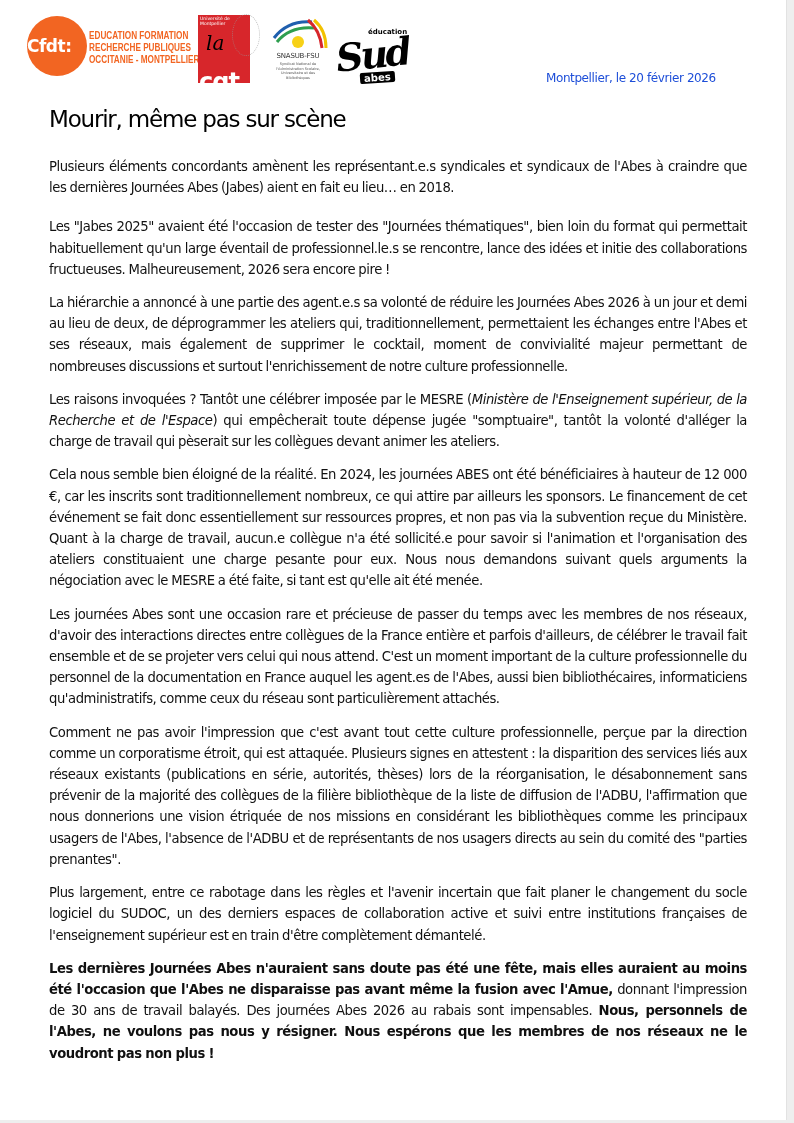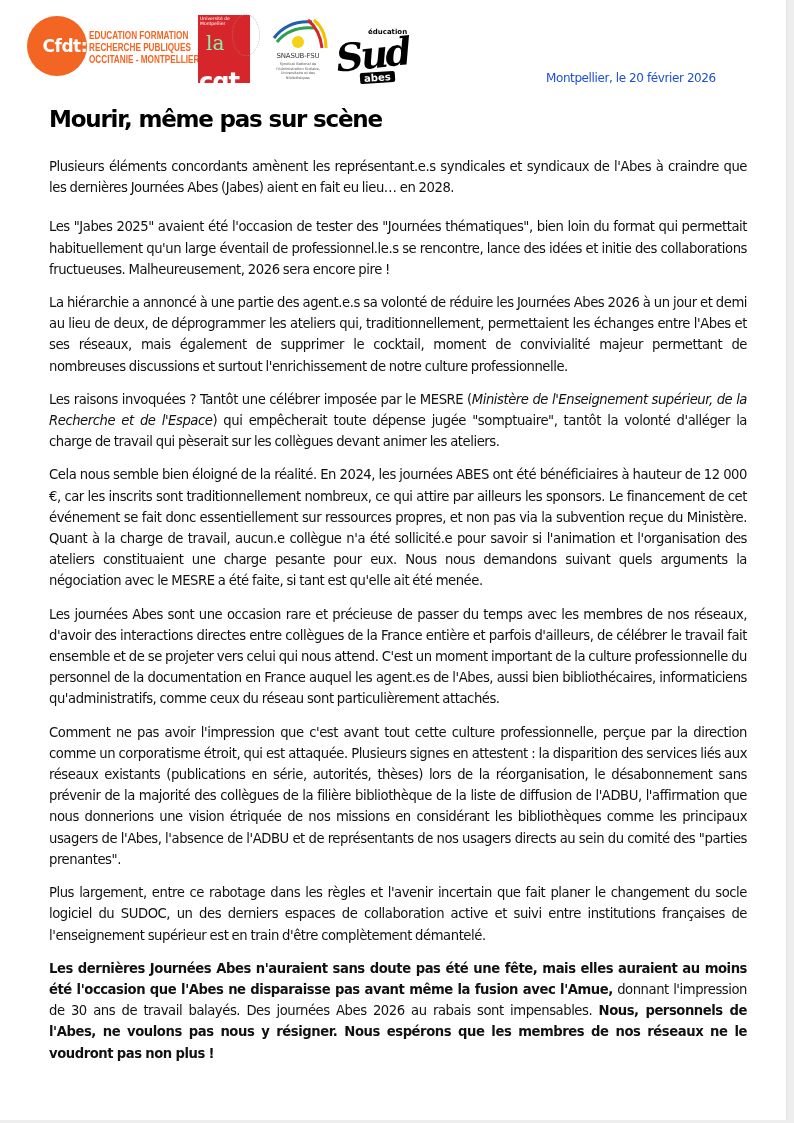--- a/index.html
+++ b/index.html
@@ -1,39 +1,39 @@
 <!DOCTYPE html>
 <html><head>
 <meta charset="utf-8">
 <style>
   html, body { margin: 0; padding: 0; background: #ffffff; }
   body { width: 794px; height: 1123px; position: relative; overflow: hidden; font-family: "DejaVu Sans", sans-serif; color: #111; }
   .page-edge { position: absolute; top: 0; right: 0; width: 7px; height: 1123px; background: #eeeeee; border-left: 1px solid #e2e2e2; }
   .page-bottom { position: absolute; left: 0; bottom: 0; width: 794px; height: 3px; background: #eeeeee; }
   .header { position: absolute; left: 0; top: 0; width: 787px; height: 100px; }
   
-  .cfdt-circle { position: absolute; left: 27px; top: 16px; width: 60px; height: 60px; border-radius: 50%; background: #f26522; color: #fff; font-weight: bold; font-size: 17px; line-height: 60px; text-align: right; letter-spacing: -0.5px; }
+  .cfdt-circle { position: absolute; left: 27px; top: 16px; width: 60px; height: 60px; border-radius: 50%; background: #f26522; color: #fff; font-weight: bold; font-size: 17px; line-height: 60px; text-align: left; letter-spacing: -0.5px; }
   .cfdt-text { position: absolute; left: 89px; top: 29px; color: #f26522; font-family: "Liberation Sans", sans-serif; font-weight: bold; font-size: 10.5px; line-height: 12px; transform: scaleX(0.78); transform-origin: left top; white-space: nowrap; }
   
   .cgt-box { position: absolute; left: 198px; top: 15px; width: 52px; height: 68px; background: #d7262b; overflow: hidden; }
   .cgt-univ { position: absolute; left: 2px; top: 1px; color: #fff; font-size: 4.5px; line-height: 5px; width: 30px; }
-  .cgt-la { position: absolute; left: 8px; top: 16px; color: #86efac; font-family: "DejaVu Serif", serif; font-size: 20px; }
+  .cgt-la { position: absolute; left: 8px; top: 16px; color: #000000; font-family: "DejaVu Serif", serif; font-style: italic; font-size: 20px; }
   .cgt-cgt { position: absolute; left: 1px; top: 53px; color: #fff; font-weight: bold; font-size: 24px; letter-spacing: -1px; }
   .cgt-deco { position: absolute; left: 232px; top: 14px; width: 26px; height: 40px; border: 1px dotted #999; border-radius: 50%; opacity: 0.6; }
   
   .snasub { position: absolute; left: 268px; top: 18px; width: 60px; height: 70px; }
   .snasub-text { position: absolute; left: 0; top: 34px; width: 60px; text-align: center; font-size: 7px; color: #333; letter-spacing: -0.2px; }
   .snasub-sub { position: absolute; left: 4px; top: 44px; width: 52px; text-align: center; font-size: 3.5px; line-height: 4.5px; color: #555; }
   
   .sud { position: absolute; left: 336px; top: 28px; width: 75px; height: 58px; }
   .sud-edu { position: absolute; left: 32px; top: 0; font-size: 7px; font-weight: bold; color: #000; }
   .sud-main { position: absolute; left: 0; top: 4px; font-family: "DejaVu Serif", serif; font-weight: bold; font-style: italic; font-size: 38px; color: #000; letter-spacing: -3px; transform: rotate(-6deg); }
   .sud-abes { position: absolute; left: 24px; top: 44px; background: #000; color: #fff; font-weight: bold; font-size: 10px; padding: 0 4px; border-radius: 2px; transform: rotate(-4deg); }
   .date { position: absolute; left: 546px; top: 71px; font-size: 12px; color: #1d4ed8; white-space: nowrap; letter-spacing: -0.4px; }
-  .title { position: absolute; left: 49px; top: 106px; font-size: 23px; font-weight: bold; letter-spacing: -1.2px; color: #000; margin: 0; white-space: nowrap; }
+  .title { position: absolute; left: 49px; top: 106px; font-size: 23px; font-weight: normal; letter-spacing: -1.2px; color: #000; margin: 0; white-space: nowrap; }
   .body { position: absolute; left: 49px; top: 156px; width: 698px; }
   .body p { margin: 0 0 12px 0; font-size: 13.2px; line-height: 21.2px; text-align: justify; letter-spacing: -0.45px; word-spacing: -0.5px; }
   .body p.first { margin-bottom: 18px; }
   .body b { font-weight: bold; }
 </style>
 </head>
 <body>
 
 <div class="page-edge"></div>
 <div class="page-bottom"></div>
@@ -72,21 +72,21 @@
     <div class="sud-main">Sud</div>
     <div class="sud-abes">abes</div>
   </div>
 
   <div class="date">Montpellier, le 20 février 2026</div>
 </div>
 
 <h1 class="title">Mourir, même pas sur scène</h1>
 
 <div class="body">
-  <p class="first">Plusieurs éléments concordants amènent les représentant.e.s syndicales et syndicaux de l'Abes à craindre que les dernières Journées Abes (Jabes) aient en fait eu lieu… en 2028.</p>
+  <p class="first">Plusieurs éléments concordants amènent les représentant.e.s syndicales et syndicaux de l'Abes à craindre que les dernières Journées Abes (Jabes) aient en fait eu lieu… en 2018.</p>
   <p>Les "Jabes 2025" avaient été l'occasion de tester des "Journées thématiques", bien loin du format qui permettait habituellement qu'un large éventail de professionnel.le.s se rencontre, lance des idées et initie des collaborations fructueuses. Malheureusement, 2026 sera encore pire !</p>
   <p>La hiérarchie a annoncé à une partie des agent.e.s sa volonté de réduire les Journées Abes 2026 à un jour et demi au lieu de deux, de déprogrammer les ateliers qui, traditionnellement, permettaient les échanges entre l'Abes et ses réseaux, mais également de supprimer le cocktail, moment de convivialité majeur permettant de nombreuses discussions et surtout l'enrichissement de notre culture professionnelle.</p>
   <p><span>Les raisons invoquées ? Tantôt une célébrer imposée par le MESRE (</span><i>Ministère de l'Enseignement supérieur, de la Recherche et de l'Espace</i><span>) qui empêcherait toute dépense jugée "somptuaire", tantôt la volonté d'alléger la charge de travail qui pèserait sur les collègues devant animer les ateliers.</span></p>
   <p>Cela nous semble bien éloigné de la réalité. En 2024, les journées ABES ont été bénéficiaires à hauteur de 12 000 €, car les inscrits sont traditionnellement nombreux, ce qui attire par ailleurs les sponsors. Le financement de cet événement se fait donc essentiellement sur ressources propres, et non pas via la subvention reçue du Ministère. Quant à la charge de travail, aucun.e collègue n'a été sollicité.e pour savoir si l'animation et l'organisation des ateliers constituaient une charge pesante pour eux. Nous nous demandons suivant quels arguments la négociation avec le MESRE a été faite, si tant est qu'elle ait été menée.</p>
   <p>Les journées Abes sont une occasion rare et précieuse de passer du temps avec les membres de nos réseaux, d'avoir des interactions directes entre collègues de la France entière et parfois d'ailleurs, de célébrer le travail fait ensemble et de se projeter vers celui qui nous attend. C'est un moment important de la culture professionnelle du personnel de la documentation en France auquel les agent.es de l'Abes, aussi bien bibliothécaires, informaticiens qu'administratifs, comme ceux du réseau sont particulièrement attachés.</p>
   <p>Comment ne pas avoir l'impression que c'est avant tout cette culture professionnelle, perçue par la direction comme un corporatisme étroit, qui est attaquée. Plusieurs signes en attestent : la disparition des services liés aux réseaux existants (publications en série, autorités, thèses) lors de la réorganisation, le désabonnement sans prévenir de la majorité des collègues de la filière bibliothèque de la liste de diffusion de l'ADBU, l'affirmation que nous donnerions une vision étriquée de nos missions en considérant les bibliothèques comme les principaux usagers de l'Abes, l'absence de l'ADBU et de représentants de nos usagers directs au sein du comité des "parties prenantes".</p>
   <p>Plus largement, entre ce rabotage dans les règles et l'avenir incertain que fait planer le changement du socle logiciel du SUDOC, un des derniers espaces de collaboration active et suivi entre institutions françaises de l'enseignement supérieur est en train d'être complètement démantelé.</p>
   <p><b>Les dernières Journées Abes n'auraient sans doute pas été une fête, mais elles auraient au moins été l'occasion que l'Abes ne disparaisse pas avant même la fusion avec l'Amue,</b><span> donnant l'impression de 30 ans de travail balayés. Des journées Abes 2026 au rabais sont impensables. </span><b>Nous, personnels de l'Abes, ne voulons pas nous y résigner. Nous espérons que les membres de nos réseaux ne le voudront pas non plus !</b></p>
 </div>
 

